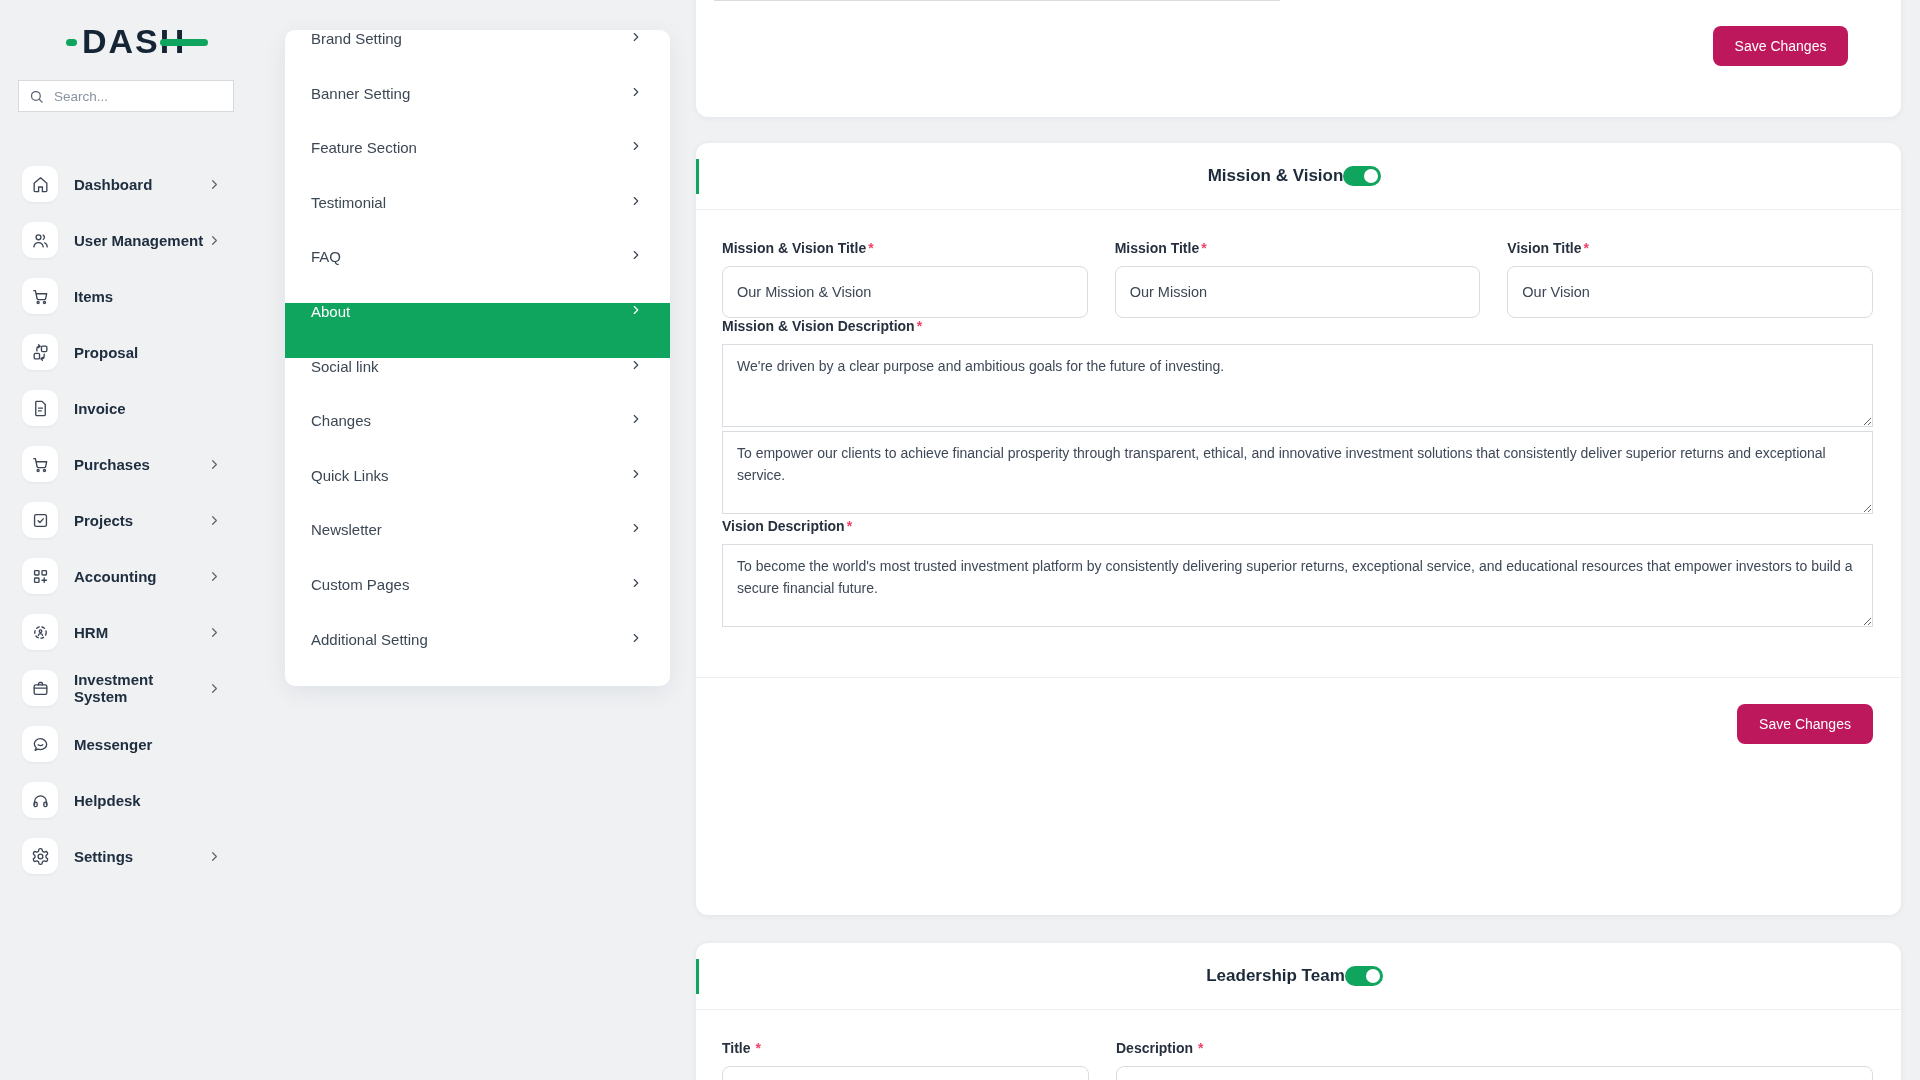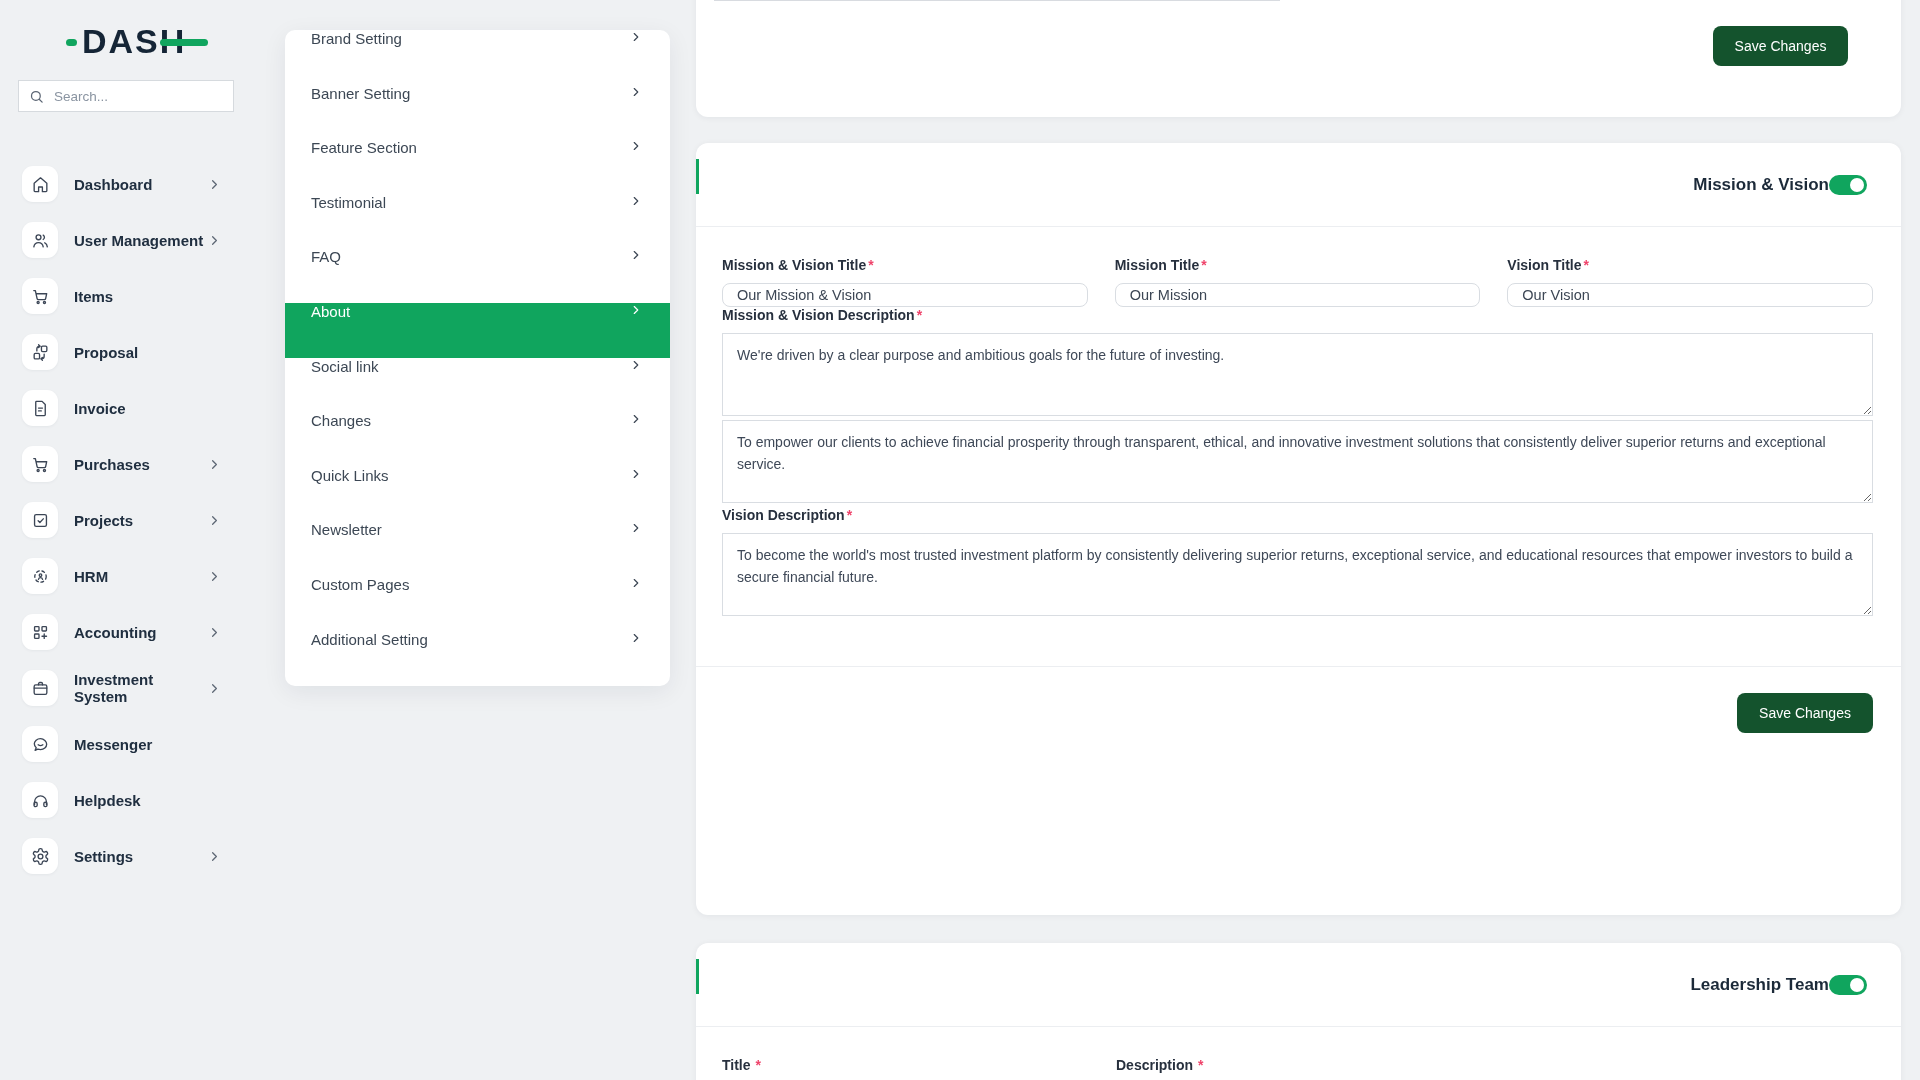--- a/index.html
+++ b/index.html
@@ -45,39 +45,39 @@
   }
   .submenu-label{font-size:15px;color:#3c4754;}
   .submenu-chevron{color:#3c4754;display:flex;}
   .submenu-item.active{background:#10a55e;}
   .submenu-item.active .submenu-label,.submenu-item.active .submenu-chevron{color:#fff;}
   
   .card{position:absolute;left:696px;width:1205px;background:#fff;border-radius:12px;box-shadow:0 1px 6px rgba(20,30,50,.06);}
   .card-top{top:-22px;height:139px;}
   .cutoff-border{position:absolute;left:18px;top:22px;width:566px;height:0;border-bottom:1.5px solid #d8dbe0;}
   .btn-green{
-    background:#14532d;color:#fff;border:none;border-radius:8px;font-size:14px;font-weight:500;
+    background:#be185d;color:#fff;border:none;border-radius:8px;font-size:14px;font-weight:500;
     font-family:"Liberation Sans", sans-serif;cursor:pointer;display:flex;align-items:center;justify-content:center;
   }
   .card-top .btn-green{position:absolute;left:1017px;top:48px;width:135px;height:40px;}
   .card-mv{top:143px;height:772px;}
   .card-lead{top:943px;height:262px;}
-  .card-header{position:relative;height:84px;display:flex;align-items:center;justify-content:flex-end;
+  .card-header{position:relative;height:67px;display:flex;align-items:center;justify-content:center;
     padding:0 34px 0 26px;border-bottom:1px solid #eceef1;box-sizing:border-box;}
   .accent-strip{position:absolute;left:0;top:16px;width:3px;height:35px;background:#10a55e;}
   .card-title{font-size:17px;font-weight:700;color:#1c2a39;}
   .toggle{width:38px;height:20px;border-radius:10px;background:#10a55e;position:relative;cursor:pointer;flex:none;}
   .toggle .knob{position:absolute;right:3px;top:3px;width:14px;height:14px;border-radius:50%;background:#fff;}
   .card-body{padding:30px 28px 0 26px;}
   .field-label{font-size:14px;font-weight:700;color:#27303e;margin-bottom:10px;}
   .req{color:#ef446b;margin-left:2px;font-weight:700;}
   .req.spaced{margin-left:5px;}
   .row3{display:grid;grid-template-columns:1fr 1fr 1fr;column-gap:27px;}
   .text-input{
-    width:100%;height:24px;border:1px solid #d9dde2;border-radius:8px;padding:0 14px;box-sizing:border-box;
+    width:100%;height:52px;border:1px solid #d9dde2;border-radius:8px;padding:0 14px;box-sizing:border-box;
     font-size:14.5px;color:#3c4654;font-family:"Liberation Sans", sans-serif;outline:none;background:#fff;
   }
   .desc-block{}
   .desc-area{
     width:100%;height:83px;border:1px solid #d9dde2;border-radius:0;padding:11px 14px;box-sizing:border-box;
     font-size:14px;line-height:1.55;color:#3e4857;font-family:"Liberation Sans", sans-serif;outline:none;resize:both;background:#fff;
   }
   .card-divider{margin-top:46px;border-top:1px solid #eceef1;}
   .card-footer{display:flex;justify-content:flex-end;padding:26px 28px 0 0;}
   .card-footer .btn-green{width:136px;height:40px;}
@@ -191,43 +191,43 @@
       <span class="nav-label">Projects</span>
       <span class="nav-chevron">
           <svg width="15" height="15" viewBox="0 0 24 24" fill="none" stroke="currentColor" stroke-width="2" stroke-linecap="round" stroke-linejoin="round">
             <path d="M9 6l6 6-6 6"></path>
           </svg>
         </span>
     </div>
     <div class="nav-item">
       <span class="nav-chip">
         <svg width="19" height="19" viewBox="0 0 24 24" fill="none" stroke="currentColor" stroke-width="1.7" stroke-linecap="round" stroke-linejoin="round">
-            <circle cx="12" cy="12" r="7.2" stroke-dasharray="3.4 3.6"></circle>
-            <circle cx="12" cy="10.3" r="1.6"></circle>
-            <path d="M9.4 15.6c.4-1.5 1.4-2.2 2.6-2.2s2.2.7 2.6 2.2"></path>
-          </svg>
-      </span>
-      <span class="nav-label">HRM</span>
-      <span class="nav-chevron">
-          <svg width="15" height="15" viewBox="0 0 24 24" fill="none" stroke="currentColor" stroke-width="2" stroke-linecap="round" stroke-linejoin="round">
-            <path d="M9 6l6 6-6 6"></path>
-          </svg>
-        </span>
-    </div>
-    <div class="nav-item">
-      <span class="nav-chip">
-        <svg width="19" height="19" viewBox="0 0 24 24" fill="none" stroke="currentColor" stroke-width="1.7" stroke-linecap="round" stroke-linejoin="round">
             <rect x="4.5" y="4.5" width="5.6" height="5.6" rx="1"></rect>
             <rect x="13.9" y="4.5" width="5.6" height="5.6" rx="1"></rect>
             <rect x="4.5" y="13.9" width="5.6" height="5.6" rx="1"></rect>
             <path d="M16.7 13.8v5.7"></path>
             <path d="M13.9 16.7h5.7"></path>
           </svg>
       </span>
       <span class="nav-label">Accounting</span>
+      <span class="nav-chevron">
+          <svg width="15" height="15" viewBox="0 0 24 24" fill="none" stroke="currentColor" stroke-width="2" stroke-linecap="round" stroke-linejoin="round">
+            <path d="M9 6l6 6-6 6"></path>
+          </svg>
+        </span>
+    </div>
+    <div class="nav-item">
+      <span class="nav-chip">
+        <svg width="19" height="19" viewBox="0 0 24 24" fill="none" stroke="currentColor" stroke-width="1.7" stroke-linecap="round" stroke-linejoin="round">
+            <circle cx="12" cy="12" r="7.2" stroke-dasharray="3.4 3.6"></circle>
+            <circle cx="12" cy="10.3" r="1.6"></circle>
+            <path d="M9.4 15.6c.4-1.5 1.4-2.2 2.6-2.2s2.2.7 2.6 2.2"></path>
+          </svg>
+      </span>
+      <span class="nav-label">HRM</span>
       <span class="nav-chevron">
           <svg width="15" height="15" viewBox="0 0 24 24" fill="none" stroke="currentColor" stroke-width="2" stroke-linecap="round" stroke-linejoin="round">
             <path d="M9 6l6 6-6 6"></path>
           </svg>
         </span>
     </div>
     <div class="nav-item">
       <span class="nav-chip">
         <svg width="19" height="19" viewBox="0 0 24 24" fill="none" stroke="currentColor" stroke-width="1.7" stroke-linecap="round" stroke-linejoin="round">
             <rect x="4" y="7.5" width="16" height="12" rx="2"></rect>

